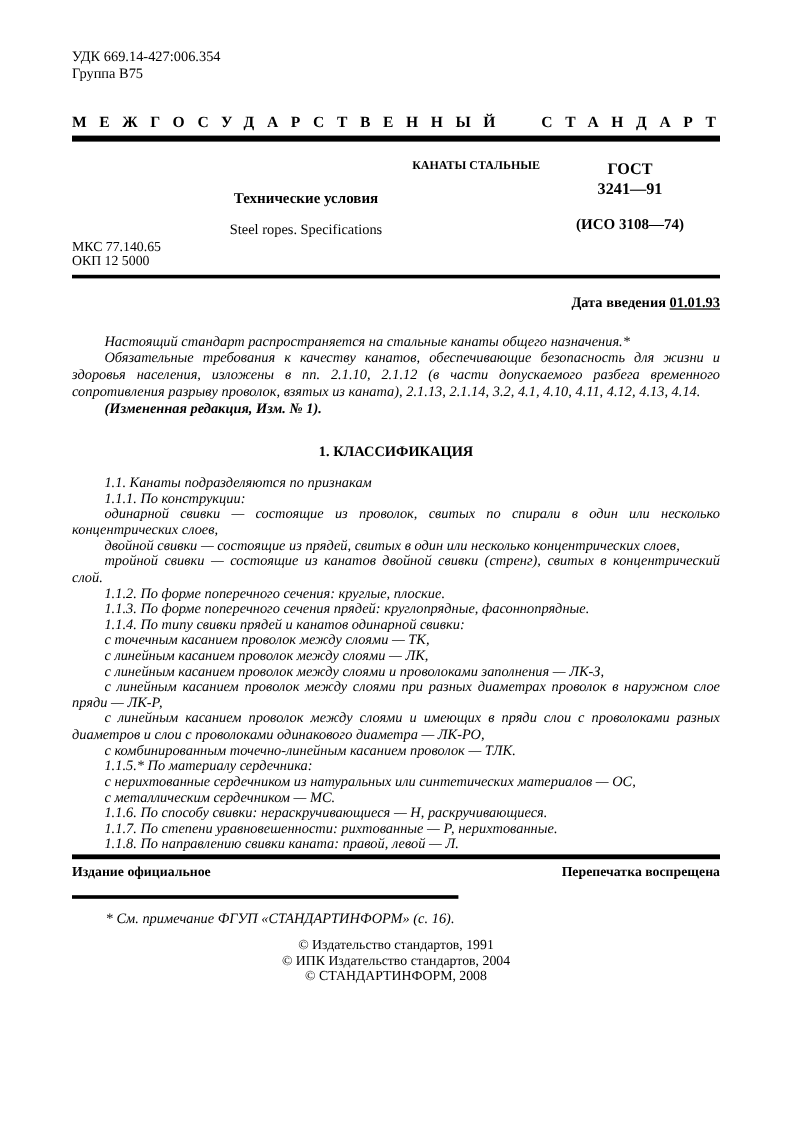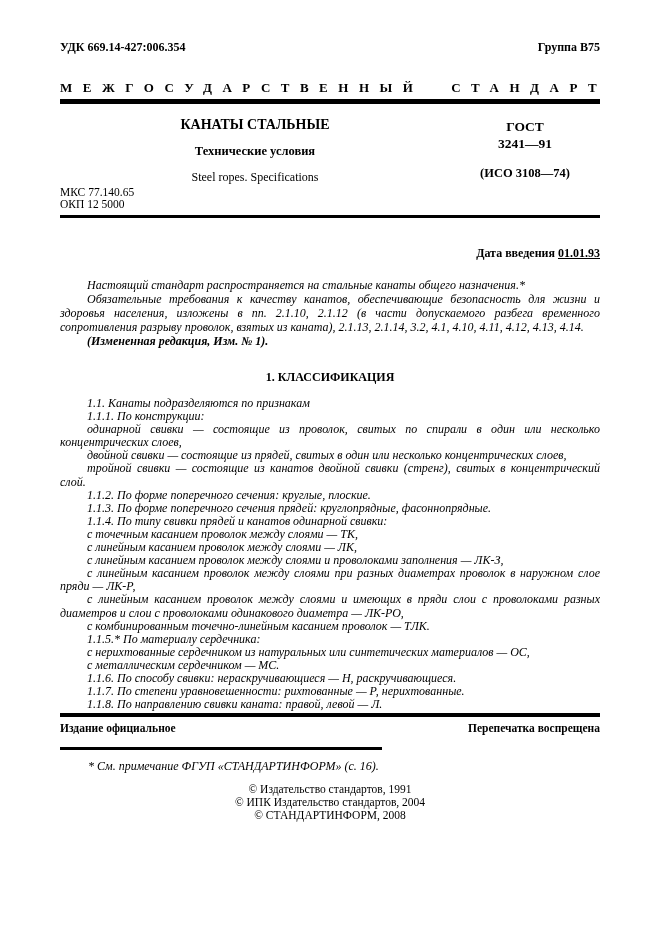--- a/index.html
+++ b/index.html
@@ -4,44 +4,44 @@
 <style>
   html,body{margin:0;padding:0;}
   body{
     width:661px;height:936px;background:#ffffff;color:#000000;
     font-family:"Liberation Serif","DejaVu Serif",serif;
     font-size:12px;
     -webkit-font-smoothing:antialiased;
   }
   .page{box-sizing:border-box;width:661px;height:936px;padding:40px 61px 0 60px;overflow:hidden;}
 
-  .hdr-row{display:flex;justify-content:space-between;font-weight:bold;font-size:12px;line-height:14px;}
+  .hdr-row{display:flex;justify-content:space-between;font-weight:normal;font-size:12px;line-height:14px;flex-direction:column;}
 
   .main-title{
     margin-top:26px;font-weight:bold;font-size:13px;line-height:16px;
     letter-spacing:10.5px;word-spacing:14px;white-space:nowrap;overflow:hidden;
   }
   .rule{background:#000;}
   .rule-5{height:5px;margin-top:3px;}
   .rule-3{height:3px;margin-top:5px;}
   .rule-4{height:4px;margin-top:2px;}
   .rule-half{height:3px;background:#000;width:322px;margin-top:12px;}
 
   .title-grid{display:flex;margin-top:14px;}
   .title-left{width:390px;text-align:center;}
   .title-right{width:150px;text-align:center;}
-  .t-ru{font-weight:bold;font-size:14px;line-height:14px;}
+  .t-ru{font-weight:bold;font-size:10px;line-height:14px;text-align:right;}
   .t-sub{font-weight:bold;font-size:12.5px;line-height:14px;margin-top:12px;}
   .t-en{font-size:12px;line-height:13px;margin-top:13px;}
   .gost{font-weight:bold;font-size:13.5px;line-height:17px;}
   .iso{font-weight:bold;font-size:12.5px;line-height:14px;margin-top:14px;}
 
   .codes{margin-top:2px;font-size:11.5px;line-height:12px;}
 
-  .date-line{margin-top:28px;text-align:right;font-weight:bold;font-size:12px;line-height:14px;}
+  .date-line{margin-top:13px;text-align:right;font-weight:bold;font-size:12px;line-height:14px;}
   .date-line .u{text-decoration:underline;}
 
   p{margin:0;font-style:italic;}
   .para{text-align:justify;text-indent:27px;line-height:14px;}
   .intro{margin-top:18px;}
   .bold{font-weight:bold;}
 
   .sec-heading{margin:22px 0 0 0;text-align:center;font-weight:bold;font-size:12px;line-height:15px;}
   .items{margin-top:12px;}
   .items .para{line-height:13.1px;}

